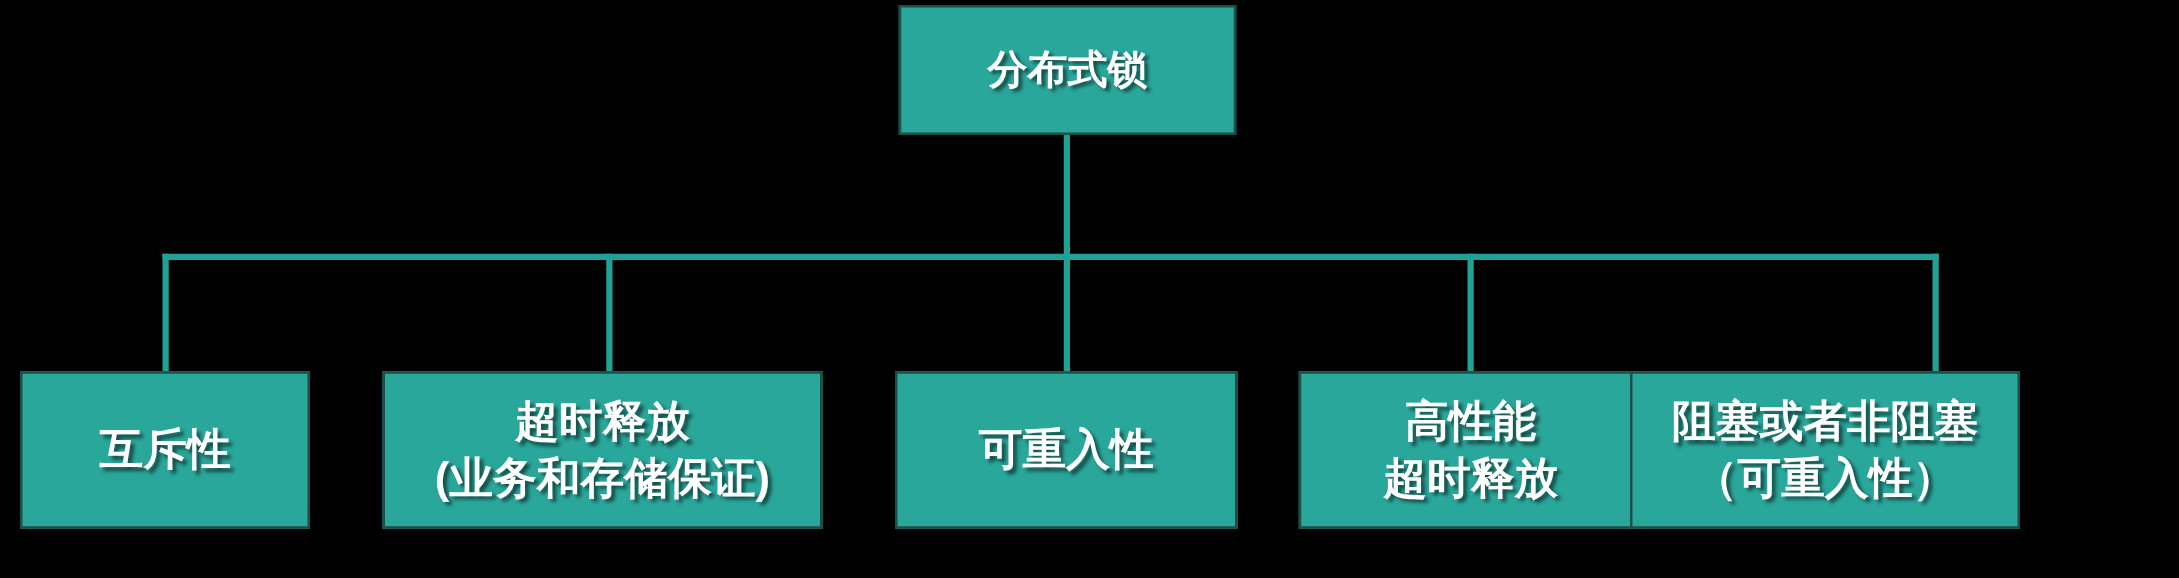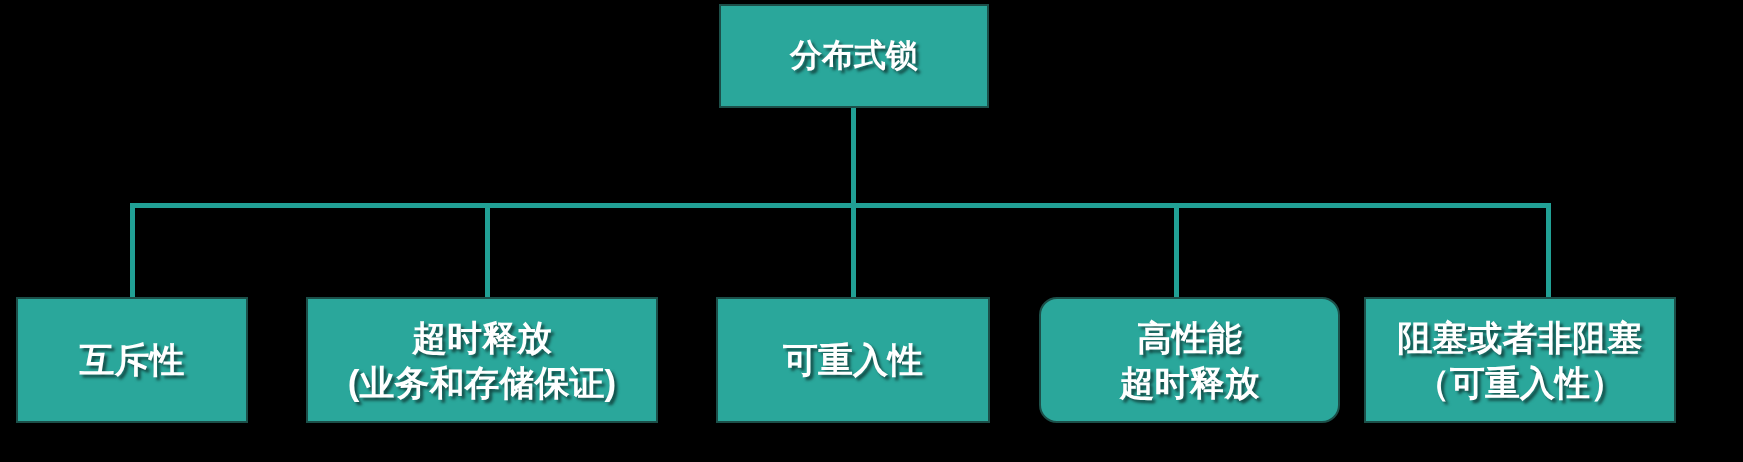--- a/index.html
+++ b/index.html
@@ -35,22 +35,22 @@
     left:719px;top:4px;width:270px;height:104px;
     font-size:32px;line-height:1.1;
   }
   .node-child{
     top:297px;height:126px;
     font-size:35px;line-height:1.3;
   }
   .n1{left:16px;width:232px;gap:40px;}
   .n2{left:306px;width:352px;}
   .n3{left:716px;width:274px;}
-  .n4{left:1039px;width:301px;border-radius:18px;}
-  .n5{left:1364px;width:312px;}
+  .n4{left:1039px;width:275px;}
+  .n5{left:1304px;width:312px;}
   .conn{position:absolute;background:var(--line);}
   .conn-root-drop{left:851px;top:104px;width:5px;height:101px;}
   .conn-rail{left:130px;top:203px;width:1421px;height:5px;}
   .conn-drop{top:203px;width:5px;height:94px;}
   .d1{left:130px;}
   .d2{left:485px;}
   .d3{left:851px;}
   .d4{left:1174px;}
   .d5{left:1546px;}
   .node span{display:block;}

